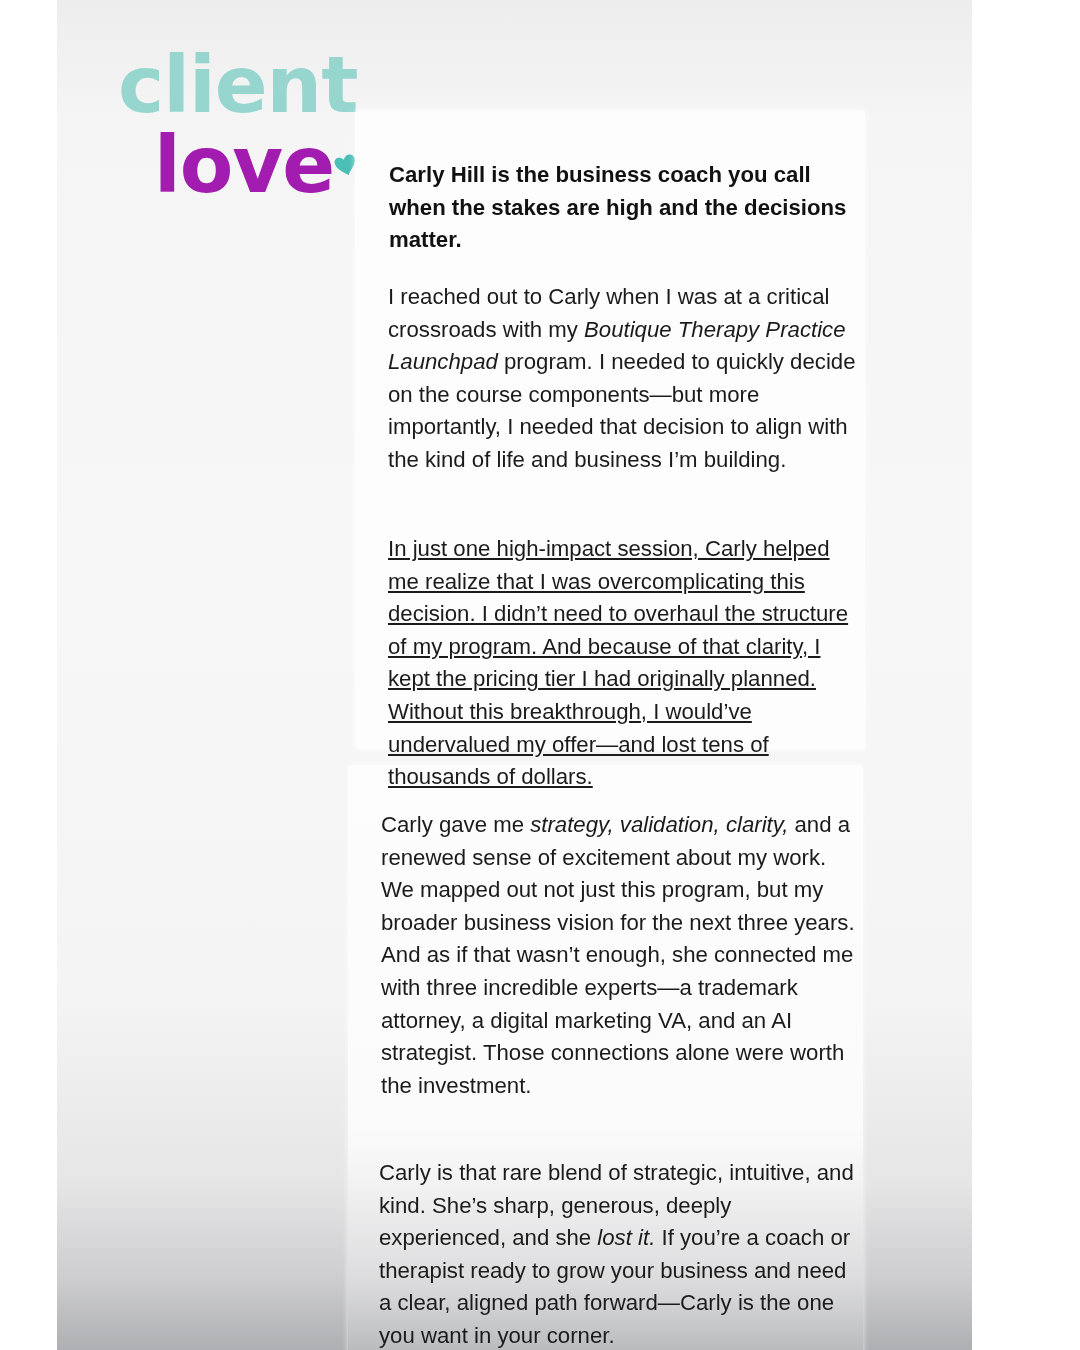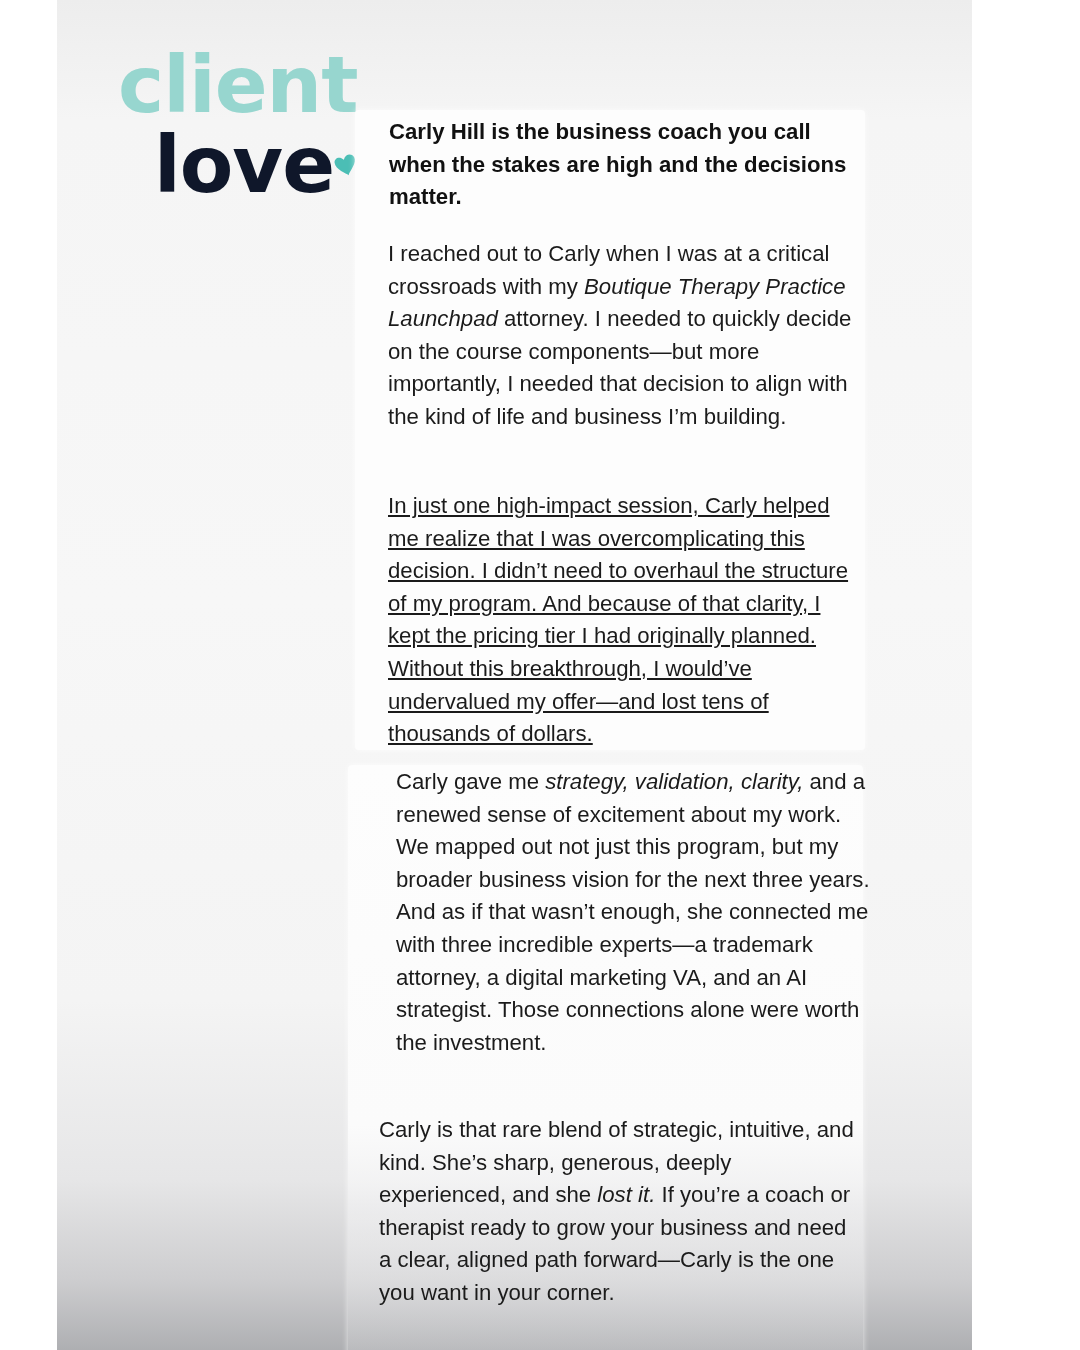--- a/index.html
+++ b/index.html
@@ -9,42 +9,42 @@
   }
   .panel {
     position: absolute; left: 57px; top: 0; width: 915px; height: 1350px;
     background: linear-gradient(to bottom, #ededed 0px, #f5f5f5 120px, #f7f7f7 600px, #f4f4f4 1000px, #e6e6e7 1180px, #cdcdcf 1280px, #aeafb2 1350px);
   }
   .logo {
     position: absolute; left: 118px; top: 46px; font-family: "DejaVu Sans", sans-serif;
     font-weight: bold; line-height: 1; letter-spacing: -1px;
   }
   .logo .w1 { display: block; font-size: 78px; color: #97d6cf; }
-  .logo .w2 { display: block; font-size: 78px; color: #0f172a; margin-left: 36px; margin-top: 2px; }
+  .logo .w2 { display: block; font-size: 78px; color: #a21caf; margin-left: 36px; margin-top: 2px; }
   .heart {
     position: absolute; left: 333px; top: 152px; width: 26px; height: 26px; transform: rotate(-14deg);
   }
   .heart svg { width: 26px; height: 26px; display: block; }
 
   .card {
     position: absolute; background: #fdfdfd; border-radius: 4px;
     box-shadow: 0 0 6px rgba(255,255,255,0.7);
   }
   .card1 { left: 355px; top: 110px; width: 510px; height: 640px; }
   .card2 { left: 348px; top: 765px; width: 515px; height: 600px; background: linear-gradient(to bottom, #fdfdfd 0, #fbfbfb 360px, rgba(245,245,246,0.6) 440px, rgba(235,235,236,0.2) 585px); }
 
   .text {
-    position: absolute; color: #1b1b1b; font-size: 22.2px; line-height: 32.6px;
+    position: absolute; color: #1b1b1b; font-size: 22.2px; line-height: 32.6px; margin-top: 43px;
   }
   .headline {
     left: 389px; top: 116px; width: 470px; font-weight: bold; color: #111;
   }
   .p1 { left: 388px; top: 238px; width: 475px; }
   .p2 { left: 388px; top: 490px; width: 475px; text-decoration: underline; }
-  .p3 { left: 396px; top: 766px; width: 475px; }
+  .p3 { left: 381px; top: 766px; width: 475px; }
   .p4 { left: 379px; top: 1114px; width: 475px; }
   .text p { margin: 0; }
   em { font-style: italic; }
 </style>
 </head>
 <body>
 
 <div class="panel"></div>
 
 <div class="logo">
@@ -58,21 +58,21 @@
 </div>
 
 <div class="card card1"></div>
 <div class="card card2"></div>
 
 <div class="text headline">
   <p>Carly Hill is the business coach you call when the stakes are high and the decisions matter.</p>
 </div>
 
 <div class="text p1">
-  <p><span>I reached out to Carly when I was at a critical crossroads with my </span><em>Boutique Therapy Practice Launchpad</em><span> attorney. I needed to quickly decide on the course components—but more importantly, I needed that decision to align with the kind of life and business I’m building.</span></p>
+  <p><span>I reached out to Carly when I was at a critical crossroads with my </span><em>Boutique Therapy Practice Launchpad</em><span> program. I needed to quickly decide on the course components—but more importantly, I needed that decision to align with the kind of life and business I’m building.</span></p>
 </div>
 
 <div class="text p2">
   <p>In just one high-impact session, Carly helped me realize that I was overcomplicating this decision. I didn’t need to overhaul the structure of my program. And because of that clarity, I kept the pricing tier I had originally planned. Without this breakthrough, I would’ve undervalued my offer—and lost tens of thousands of dollars.</p>
 </div>
 
 <div class="text p3">
   <p><span>Carly gave me </span><em>strategy, validation, clarity,</em><span> and a renewed sense of excitement about my work. We mapped out not just this program, but my broader business vision for the next three years. And as if that wasn’t enough, she connected me with three incredible experts—a trademark attorney, a digital marketing VA, and an AI strategist. Those connections alone were worth the investment.</span></p>
 </div>
 

